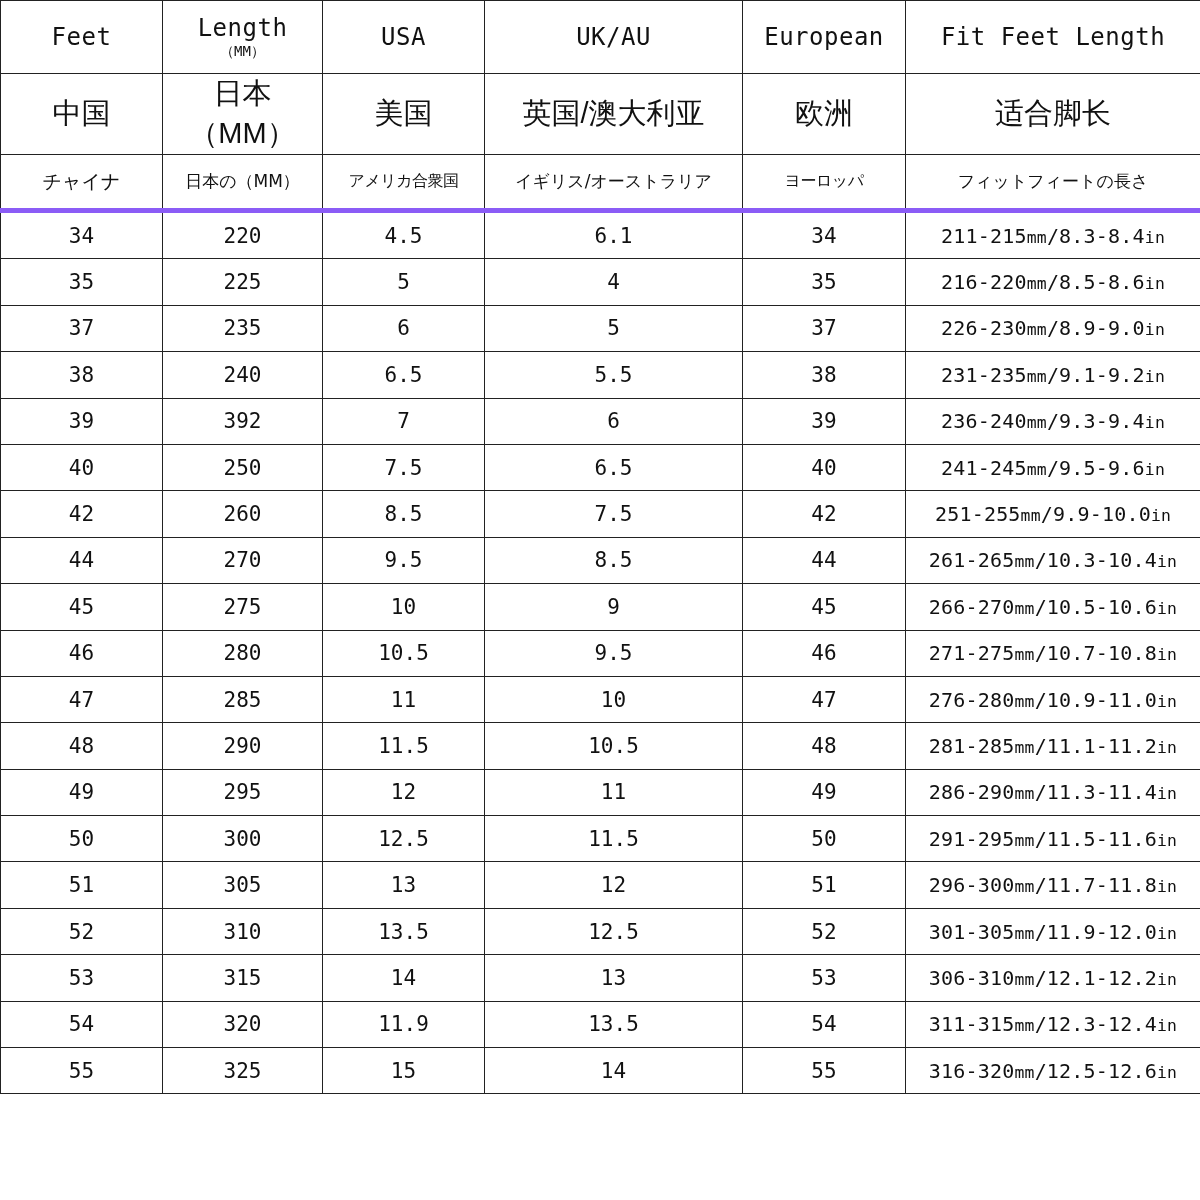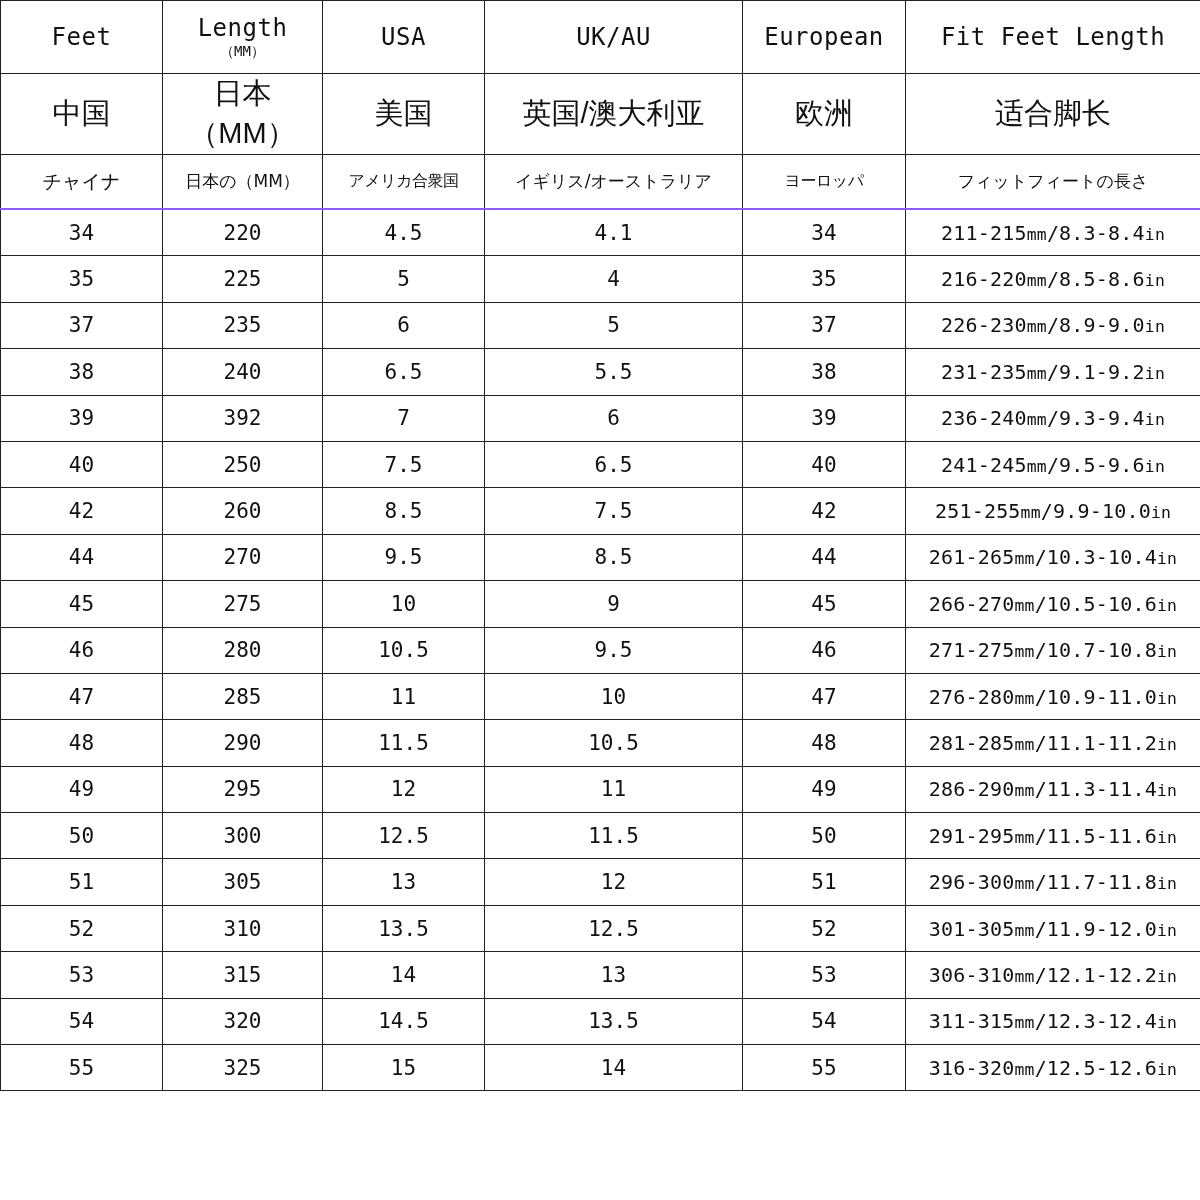--- a/index.html
+++ b/index.html
@@ -49,21 +49,21 @@
   }
   tr.hdr-cn td {
     height: 55px;
     font-size: 29px;
     font-family: Liberation Sans, sans-serif;
   }
   tr.hdr-jp td {
     height: 53px;
     font-size: 19px;
     font-family: "DejaVu Sans", "Liberation Sans", sans-serif;
-    border-bottom: 2px solid #8b5cf6;
+    border-bottom: 5px solid #8b5cf6;
   }
   tr.hdr-jp td.tight {
     font-size: 17px;
     margin-left: 10px;
   }
   tr.hdr-jp td.tighter {
     font-size: 16px;
     letter-spacing: -0.5px;
   }
 
@@ -128,21 +128,21 @@
       <td class="tight">日本の（MM）</td>
       <td class="tighter">アメリカ合衆国</td>
       <td class="tight">イギリス/オーストラリア</td>
       <td class="tighter">ヨーロッパ</td>
       <td class="tight">フィットフィートの長さ</td>
     </tr>
   <tr class="data">
         <td>34</td>
         <td>220</td>
         <td>4.5</td>
-        <td>4.1</td>
+        <td>6.1</td>
         <td>34</td>
         <td class="len">211-215<span class="mm-small">mm</span>/8.3-8.4<span class="mm-small">in</span></td>
       </tr>
       <tr class="data">
         <td>35</td>
         <td>225</td>
         <td>5</td>
         <td>4</td>
         <td>35</td>
         <td class="len">216-220<span class="mm-small">mm</span>/8.5-8.6<span class="mm-small">in</span></td>
@@ -263,21 +263,21 @@
         <td>53</td>
         <td>315</td>
         <td>14</td>
         <td>13</td>
         <td>53</td>
         <td class="len">306-310<span class="mm-small">mm</span>/12.1-12.2<span class="mm-small">in</span></td>
       </tr>
       <tr class="data">
         <td>54</td>
         <td>320</td>
-        <td>14.5</td>
+        <td>11.9</td>
         <td>13.5</td>
         <td>54</td>
         <td class="len">311-315<span class="mm-small">mm</span>/12.3-12.4<span class="mm-small">in</span></td>
       </tr>
       <tr class="data">
         <td>55</td>
         <td>325</td>
         <td>15</td>
         <td>14</td>
         <td>55</td>

